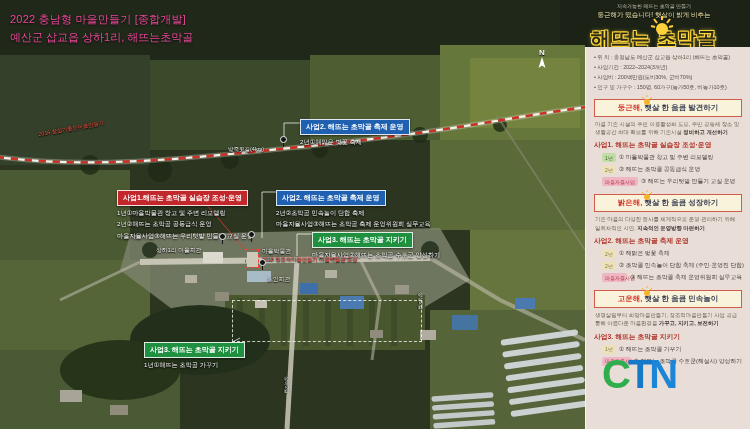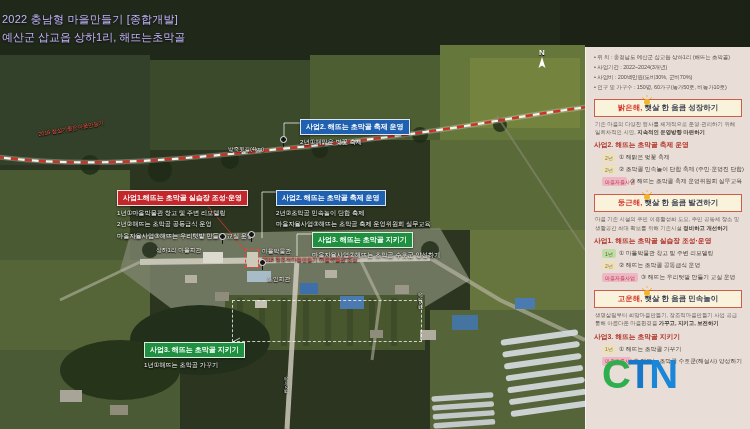--- a/index.html
+++ b/index.html
@@ -2,21 +2,21 @@
 <html><head>
 <meta charset="utf-8">
 <style>
   html,body{margin:0;padding:0;background:#111;}
   *{box-sizing:border-box;}
   .stage{position:relative;width:750px;height:429px;overflow:hidden;
          font-family:"Liberation Sans","DejaVu Sans",sans-serif;background:#252b1b;}
   .map-svg{position:absolute;left:0;top:0;width:750px;height:429px;}
 
   
-  .title{position:absolute;left:2px;top:12px;color:#c4b5fd;text-shadow:0 1px 2px rgba(0,0,0,.85);}
+  .title{position:absolute;left:10px;top:12px;color:#ec4899;text-shadow:0 1px 2px rgba(0,0,0,.85);}
   .title .t1{font-size:11px;letter-spacing:.2px;}
   .title .t2{font-size:11px;margin-top:3px;}
   .title .t2 .b{font-weight:400;}
 
   .logo{position:absolute;left:562px;top:3px;width:184px;text-align:center;}
   .lg-small{font-size:5px;color:#e8e4d8;opacity:.85;text-shadow:0 1px 1px #000;}
   .lg-tag{font-size:6.5px;color:#f3e6b0;margin-top:2px;text-shadow:0 1px 1px #000;}
   .lg-name{position:relative;margin-top:6px;font-size:19px;font-weight:800;color:#2e2a18;letter-spacing:1px;
            text-shadow:-1px -1px 0 #ffd83a,1px -1px 0 #ffd83a,-1px 1px 0 #ffd83a,1px 1px 0 #ffd83a,0 0 4px #ffd83a;}
   .lg-sun{position:absolute;left:88px;top:-11px;}
@@ -165,20 +165,37 @@
       <polyline points="227,345 240,338"></polyline>
     </g>
     <line x1="200" y1="197" x2="246" y2="251" stroke="#e23b30" stroke-width="0.8"></line>
   </svg>
 
   <div class="title">
     <div class="t1">2022 충남형 마을만들기 [종합개발]</div>
     <div class="t2"><span>예산군 삽교읍 상하1리, </span><span class="b">해뜨는초막골</span></div>
   </div>
 
+  <div class="logo">
+    <div class="lg-small">지속가능한 해뜨는 초막골 만들기</div>
+    <div class="lg-tag">둥근해가 떴습니다! 햇살이 밝게 비추는</div>
+    <div class="lg-name">
+      <svg class="lg-sun" width="24" height="20" viewBox="0 0 24 20">
+        <g stroke="#ffd23a" stroke-width="2">
+          <line x1="12" y1="1" x2="12" y2="5"></line>
+            <line x1="4" y1="4" x2="7" y2="8"></line>
+            <line x1="20" y1="4" x2="17" y2="8"></line>
+          <line x1="1" y1="11" x2="5" y2="12"></line>
+            <line x1="23" y1="11" x2="19" y2="12"></line>
+        </g>
+        <circle cx="12" cy="14" r="6" fill="#ffd23a"></circle>
+      </svg>
+      <span>해뜨는 초막골</span>
+    </div>
+  </div>
 
   <div class="ann" style="left:300px;top:115px;">
     <div class="mb mb-blue">사업2. 해뜨는 초막골 축제 운영</div>
     <div class="mline">2년①해맑은 벚꽃 축제</div>
   </div>
 
   <div class="ann" style="left:117px;top:186px;">
     <div class="mb mb-red">사업1.해뜨는 초막골 실습장 조성·운영</div>
     <div class="mline">1년①마을박물관 창고 및 주변 리모델링</div>
     <div class="mline">2년②해뜨는 초막골 공동급식 운영</div>
@@ -237,20 +254,48 @@
       </svg>
   </div>
 
   <div class="sidebar">
     <ul class="info">
       <li>위 치 : 충청남도 예산군 삽교읍 상하1리 (해뜨는 초막골)</li>
       <li>사업기간 : 2022~2024(3개년)</li>
       <li>사업비 : 200백만원(도비30%, 군비70%)</li>
       <li>인구 및 가구수 : 150명, 60가구(농가50호, 비농가10호)</li>
     </ul>
+
+    <div class="section">
+      <div class="sec-head">
+        <svg class="sec-sun" width="12" height="10" viewBox="0 0 12 10">
+            <g stroke="#f5b52a" stroke-width="1">
+              <line x1="6" y1="0" x2="6" y2="2"></line>
+              <line x1="1" y1="2" x2="3" y2="4"></line>
+              <line x1="11" y1="2" x2="9" y2="4"></line>
+            </g>
+            <circle cx="6" cy="7" r="3" fill="#f5b52a"></circle>
+          </svg>
+        <span class="red">둥근해,</span><span> 햇살 한 움큼 발견하기</span>
+      </div>
+      <div class="sec-desc"><span>마을 기존 시설의 주민 이용활성화 도모, 주민 공동체 장소 및 생활공간 최대 확보를 위해 기존시설 </span><span class="bold">정비하고 개선하기</span></div>
+      <div class="sec-sub">사업1. 해뜨는 초막골 실습장 조성·운영</div>
+      <div class="item">
+          <span class="chip chip-green">1년</span>
+          <span class="item-label">① 마을박물관 창고 및 주변 리모델링</span>
+        </div>
+      <div class="item">
+          <span class="chip chip-beige">2년</span>
+          <span class="item-label">② 해뜨는 초막골 공동급식 운영</span>
+        </div>
+      <div class="item">
+          <span class="chip chip-pink">마을자율사업</span>
+          <span class="item-label">③ 해뜨는 우리텃밭 만들기 교실 운영</span>
+        </div>
+    </div>
 
     <div class="section">
       <div class="sec-head">
         <svg class="sec-sun" width="12" height="10" viewBox="0 0 12 10">
             <g stroke="#f5b52a" stroke-width="1">
               <line x1="6" y1="0" x2="6" y2="2"></line>
               <line x1="1" y1="2" x2="3" y2="4"></line>
               <line x1="11" y1="2" x2="9" y2="4"></line>
             </g>
             <circle cx="6" cy="7" r="3" fill="#f5b52a"></circle>
@@ -276,48 +321,20 @@
     <div class="section">
       <div class="sec-head">
         <svg class="sec-sun" width="12" height="10" viewBox="0 0 12 10">
             <g stroke="#f5b52a" stroke-width="1">
               <line x1="6" y1="0" x2="6" y2="2"></line>
               <line x1="1" y1="2" x2="3" y2="4"></line>
               <line x1="11" y1="2" x2="9" y2="4"></line>
             </g>
             <circle cx="6" cy="7" r="3" fill="#f5b52a"></circle>
           </svg>
-        <span class="red">둥근해,</span><span> 햇살 한 움큼 발견하기</span>
-      </div>
-      <div class="sec-desc"><span>마을 기존 시설의 주민 이용활성화 도모, 주민 공동체 장소 및 생활공간 최대 확보를 위해 기존시설 </span><span class="bold">정비하고 개선하기</span></div>
-      <div class="sec-sub">사업1. 해뜨는 초막골 실습장 조성·운영</div>
-      <div class="item">
-          <span class="chip chip-green">1년</span>
-          <span class="item-label">① 마을박물관 창고 및 주변 리모델링</span>
-        </div>
-      <div class="item">
-          <span class="chip chip-beige">2년</span>
-          <span class="item-label">② 해뜨는 초막골 공동급식 운영</span>
-        </div>
-      <div class="item">
-          <span class="chip chip-pink">마을자율사업</span>
-          <span class="item-label">③ 해뜨는 우리텃밭 만들기 교실 운영</span>
-        </div>
-    </div>
-
-    <div class="section">
-      <div class="sec-head">
-        <svg class="sec-sun" width="12" height="10" viewBox="0 0 12 10">
-            <g stroke="#f5b52a" stroke-width="1">
-              <line x1="6" y1="0" x2="6" y2="2"></line>
-              <line x1="1" y1="2" x2="3" y2="4"></line>
-              <line x1="11" y1="2" x2="9" y2="4"></line>
-            </g>
-            <circle cx="6" cy="7" r="3" fill="#f5b52a"></circle>
-          </svg>
         <span class="red">고운해,</span><span> 햇살 한 움큼 민속놀이</span>
       </div>
       <div class="sec-desc"><span>생명살림부터 희망마을만들기, 창조적마을만들기 사업 공급 통해 아름다운 마을환경을 </span><span class="bold">가꾸고, 지키고, 보전하기</span></div>
       <div class="sec-sub">사업3. 해뜨는 초막골 지키기</div>
       <div class="item">
           <span class="chip chip-beige">1년</span>
           <span class="item-label">① 해뜨는 초막골 가꾸기</span>
         </div>
       <div class="item">
           <span class="chip chip-pink">마을자율사업</span>

